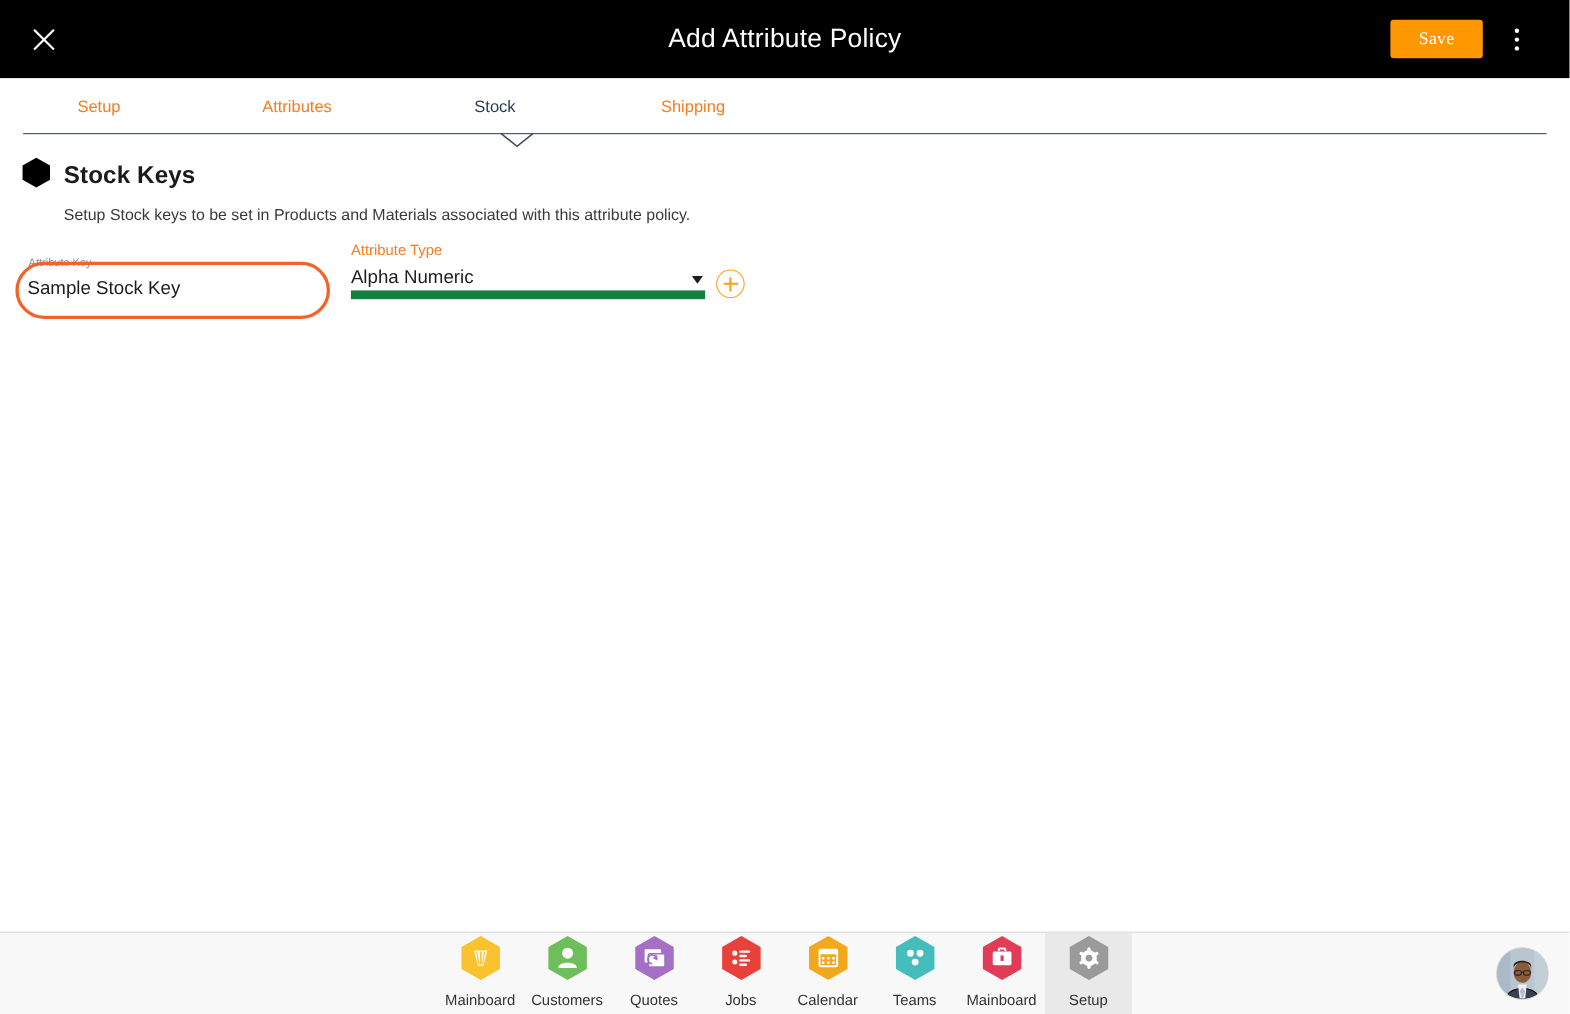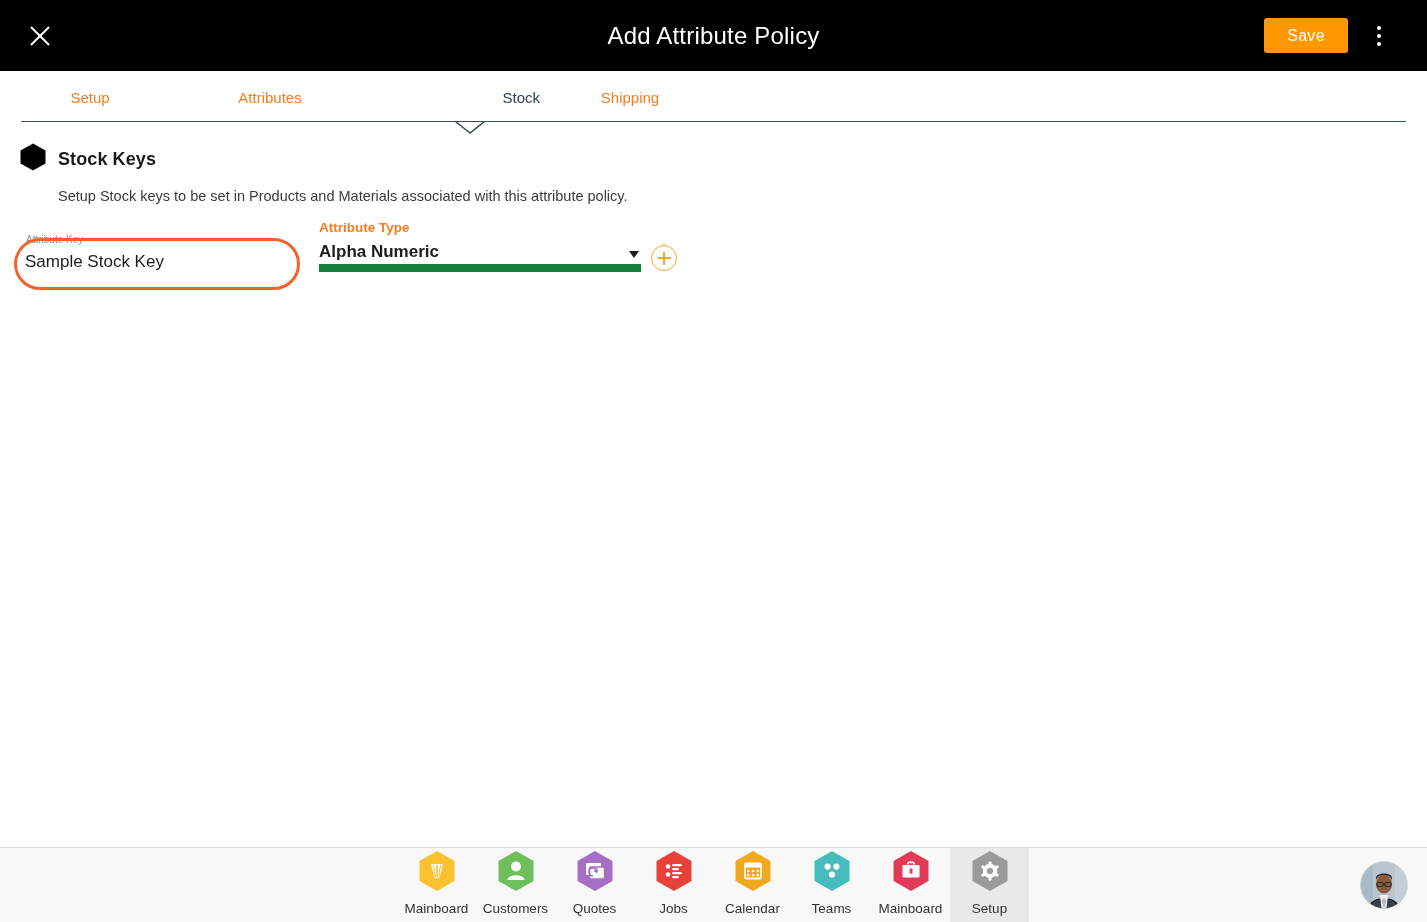--- a/index.html
+++ b/index.html
@@ -61,21 +61,21 @@
   .save-btn {
     position: absolute;
     right: 79px;
     top: 18px;
     width: 84px;
     height: 35px;
     background: #FF9800;
     color: #ffffff;
     border: none;
     border-radius: 3px;
-    font-family: Liberation Sans, sans-serif;
+    font-family: Liberation Serif, serif;
     font-size: 16px;
     font-weight: 400;
     cursor: pointer;
     letter-spacing: 0.3px;
   }
 
   .kebab-btn {
     position: absolute;
     right: 34px;
     top: 50%;
@@ -116,21 +116,21 @@
     color: #F57C20;
     cursor: pointer;
     text-align: center;
     user-select: none;
     white-space: nowrap;
   }
   .tab.active { color: #2C3E50; }
 
   .tab-setup      { width: 180px; }
   .tab-attributes { width: 180px; }
-  .tab-stock      { width: 180px; text-align: right; }
+  .tab-stock      { width: 180px; }
   .tab-shipping   { width: 180px; }
 
   .tab-rule {
     position: absolute;
     left: 21px;
     top: 50px;
     width: 1385px;
     height: 1px;
     background: #3c4a5a;
   }
@@ -154,21 +154,21 @@
 
   .section-head {
     display: flex;
     align-items: center;
     gap: 12px;
     padding-left: 20px;
     height: 38px;
   }
   .hex-bullet { display: block; }
   .section-title {
-    font-size: 18px;
+    font-size: 22px;
     font-weight: bold;
     color: #1a1a1a;
     letter-spacing: 0.1px;
   }
 
   .section-sub {
     padding-left: 58px;
     margin-top: 10px;
     font-size: 14.5px;
     color: #3a3a3a;
@@ -218,21 +218,20 @@
     border: 3px solid #F4622B;
     border-radius: 26px;
     pointer-events: none;
   }
 
   .field-type {
     position: absolute;
     left: 319px;
     top: 0;
     width: 322px;
-    font-weight: bold;
   }
   .field-type .label {
     font-size: 13.5px;
     color: #F57C20;
     display: block;
     margin-bottom: 5px;
   }
   .type-select {
     position: relative;
     width: 322px;

